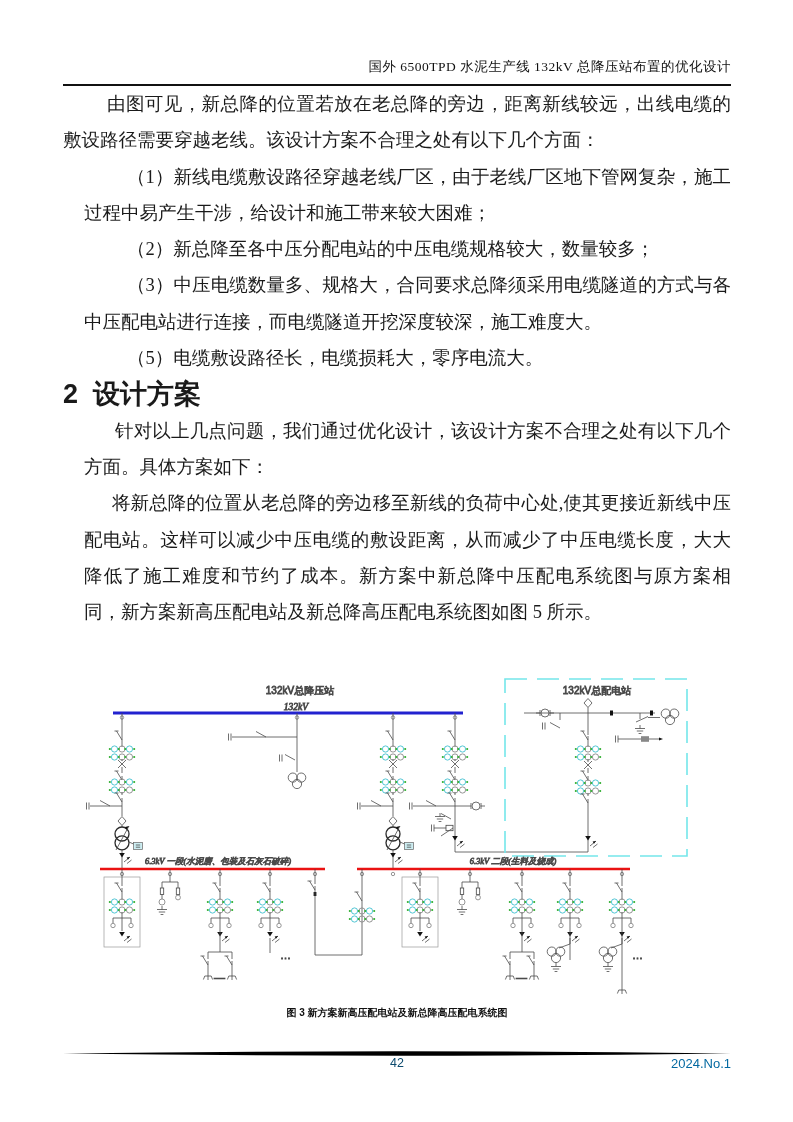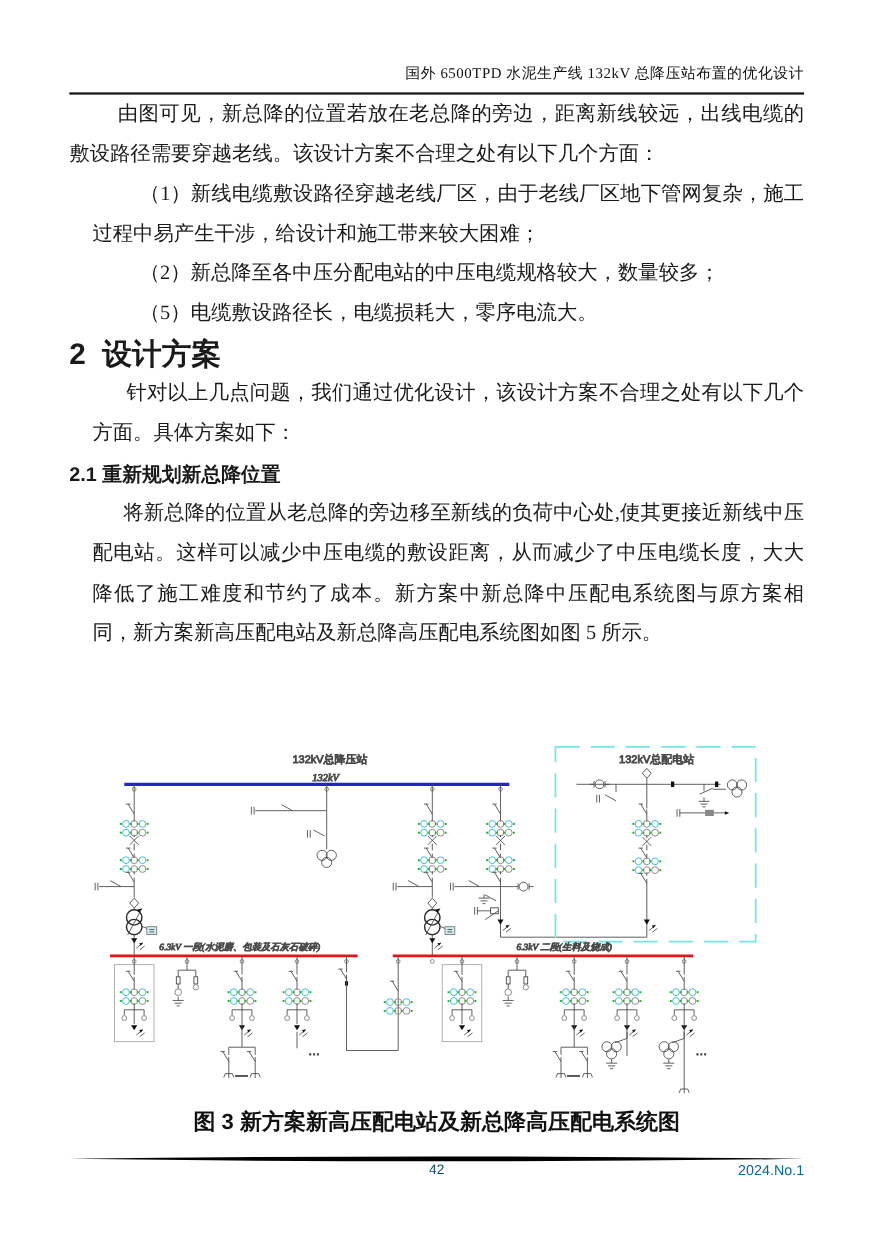--- a/index.html
+++ b/index.html
@@ -14,21 +14,21 @@
   .p1{text-indent:44px;}
   .item{padding-left:21px;text-indent:43px;}
   .p2{padding-left:21px;text-indent:31px;}
   .p3{padding-left:21px;text-indent:28px;}
   .h2{font-family:"Liberation Sans","DejaVu Sans",sans-serif;font-weight:bold;
       font-size:27px;white-space:pre-wrap;padding-left:0;text-indent:0;}
   .h21{font-family:"Liberation Sans","DejaVu Sans",sans-serif;font-weight:bold;
       font-size:18px;white-space:pre-wrap;}
   .diagram{position:absolute;top:672px;left:0;width:793px;height:333px;}
   .caption{position:absolute;top:1006px;left:63px;width:668px;text-align:center;
-           font-family:"Liberation Sans","DejaVu Sans",sans-serif;font-weight:bold;font-size:20px;color:#111;}
+           font-family:"Liberation Sans","DejaVu Sans",sans-serif;font-weight:bold;font-size:10px;color:#111;}
   .footer-rule{position:absolute;top:1049px;left:63px;width:668px;height:9px;}
   .footer-page{position:absolute;top:1056px;left:63px;width:668px;text-align:center;
            font-family:"Liberation Sans","DejaVu Sans",sans-serif;font-size:12.5px;color:#0c4a6e;}
   .footer-issue{position:absolute;top:1056px;right:62px;
            font-family:"Liberation Sans","DejaVu Sans",sans-serif;font-size:13px;color:#0369a1;}
   
   svg .wire{stroke:#4a4a4a;stroke-width:0.8;fill:none;}
   svg .cta{stroke:#3fc0cf;stroke-width:0.9;fill:none;}
   svg .ctb{stroke:#8a8a8a;stroke-width:0.9;fill:none;}
   svg .ctg{fill:#2fae2f;stroke:none;}
@@ -49,24 +49,24 @@
 
 <div class="page">
 
   <div class="header">国外 6500TPD 水泥生产线 132kV 总降压站布置的优化设计</div>
   <div class="header-rule"></div>
 
   <div class="bodytext">
     <p class="p1">由图可见，新总降的位置若放在老总降的旁边，距离新线较远，出线电缆的敷设路径需要穿越老线。该设计方案不合理之处有以下几个方面：</p>
     <p class="item">（1）新线电缆敷设路径穿越老线厂区，由于老线厂区地下管网复杂，施工过程中易产生干涉，给设计和施工带来较大困难；</p>
     <p class="item">（2）新总降至各中压分配电站的中压电缆规格较大，数量较多；</p>
+    <p class="item">（3）中压电缆数量多、规格大，合同要求总降须采用电缆隧道的方式与各中压配电站进行连接，而电缆隧道开挖深度较深，施工难度大。</p>
     <p class="item">（5）电缆敷设路径长，电缆损耗大，零序电流大。</p>
     <p class="h2">2  设计方案</p>
     <p class="p2">针对以上几点问题，我们通过优化设计，该设计方案不合理之处有以下几个方面。具体方案如下：</p>
-    <p class="h21">2.1 重新规划新总降位置</p>
     <p class="p3">将新总降的位置从老总降的旁边移至新线的负荷中心处,使其更接近新线中压配电站。这样可以减少中压电缆的敷设距离，从而减少了中压电缆长度，大大降低了施工难度和节约了成本。新方案中新总降中压配电系统图与原方案相同，新方案新高压配电站及新总降高压配电系统图如图 5 所示。</p>
   </div>
 
   <svg class="diagram" viewBox="0 672 793 333" xmlns="http://www.w3.org/2000/svg">
     <defs>
       <g id="slash">
           <line x1="0" y1="4" x2="-5.5" y2="-5"></line>
           <line x1="-7.5" y1="-5" x2="-3.5" y2="-5"></line>
         </g>
       <g id="hslash">

